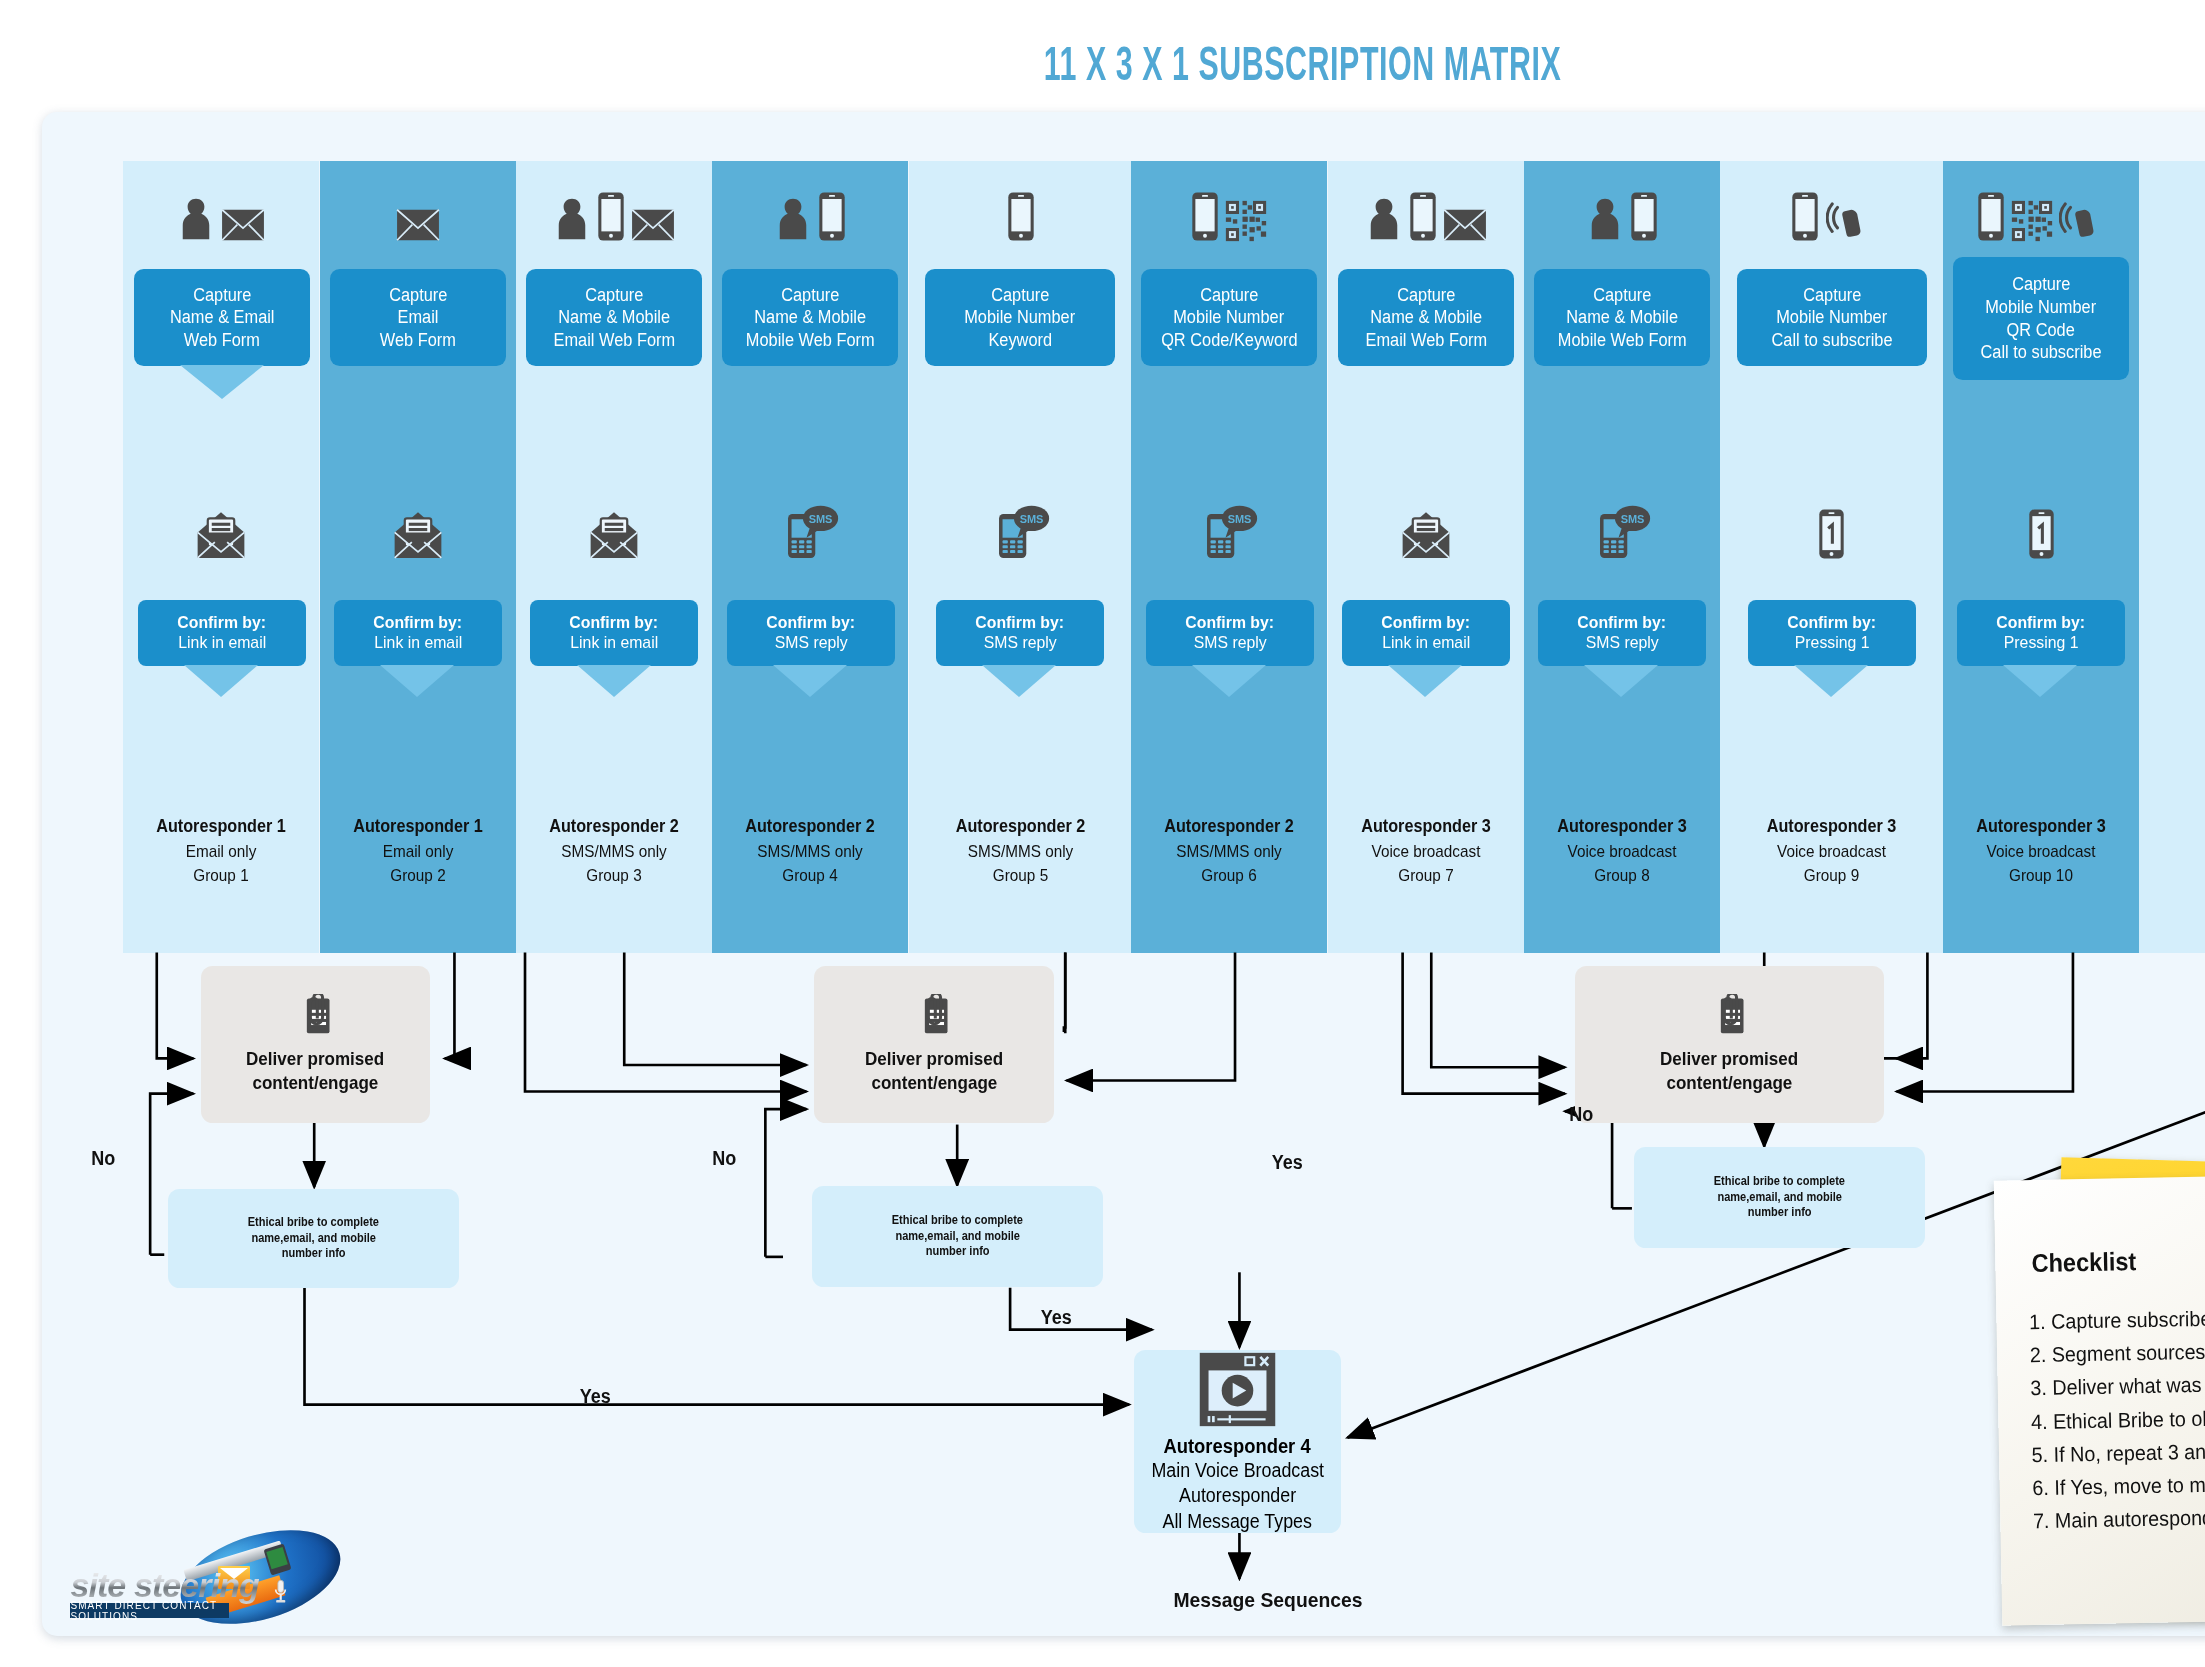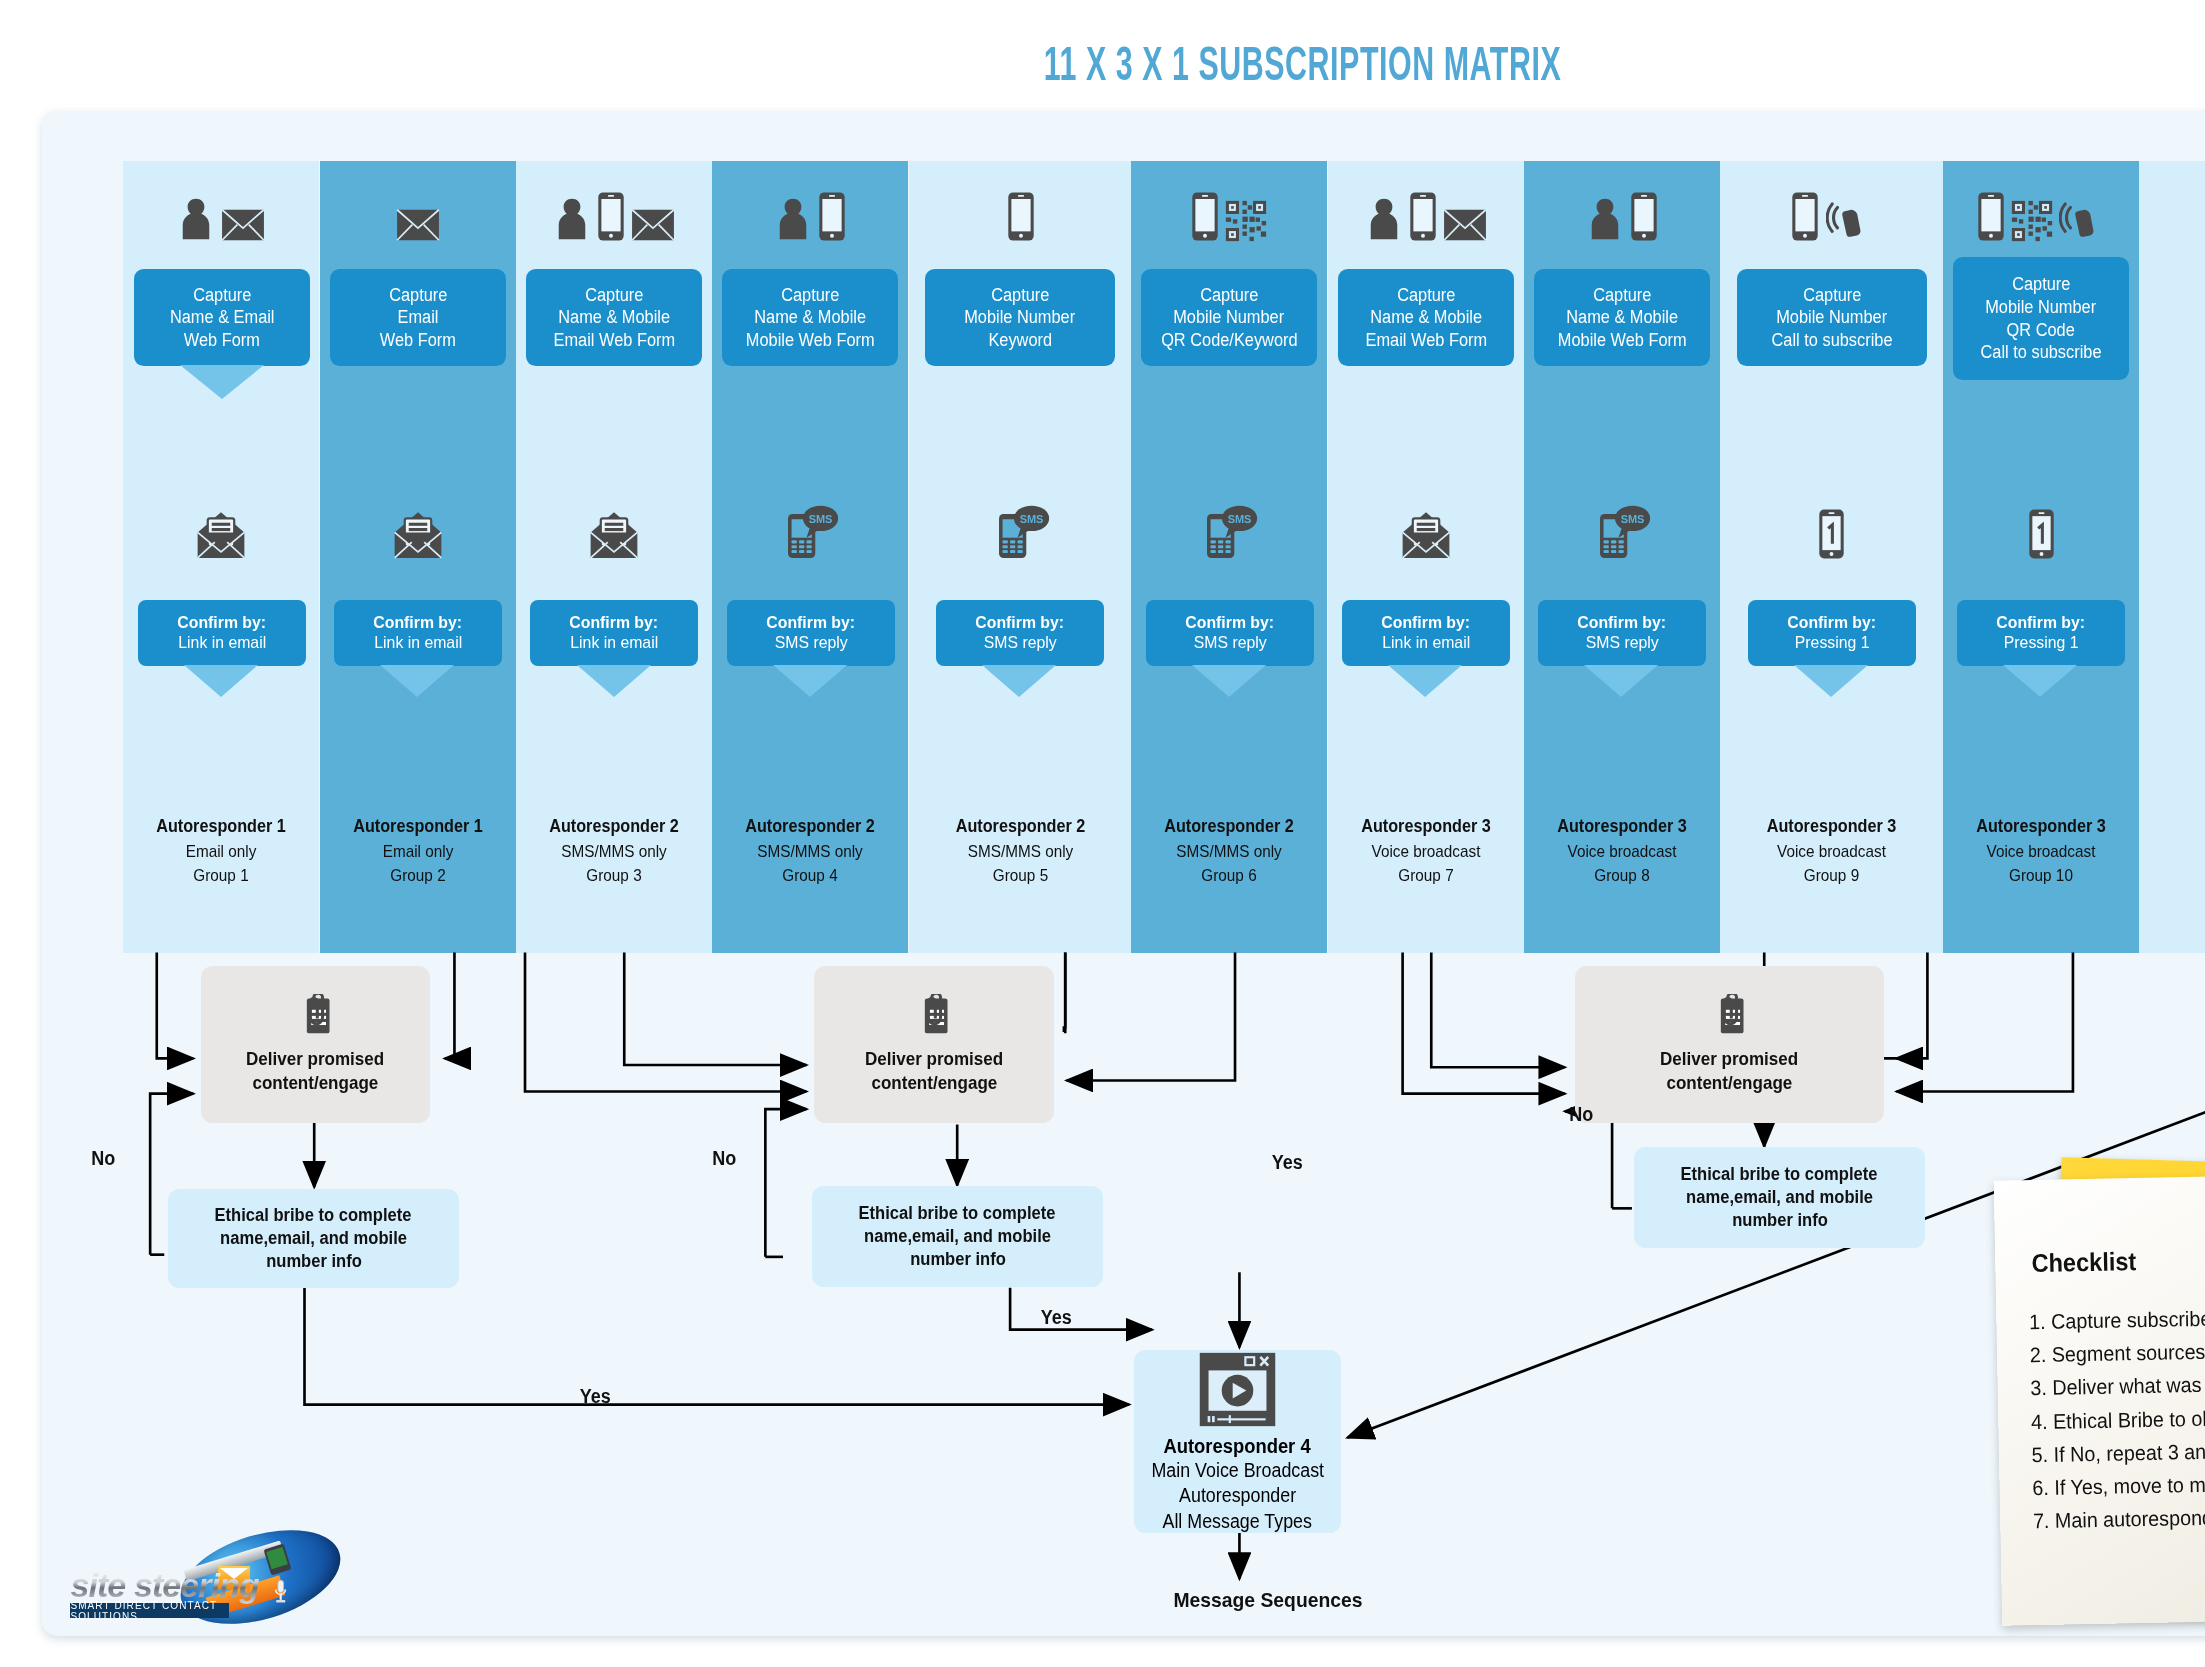--- a/index.html
+++ b/index.html
@@ -108,21 +108,21 @@
     border-radius:11.5px;
     box-sizing:border-box;
     display:flex;flex-direction:column;align-items:center;justify-content:center;
     text-align:center;
     font-family:"Liberation Sans Narrow","Liberation Sans",sans-serif;
     font-weight:bold;
     color:#111;
     line-height:1.28;
   }
   .flow-box.grey{background:#e9e7e5;font-size:18.5px;text-align:right;}
-  .flow-box.blue{background:#d4eefb;font-size:18px;text-align:right;}
+  .flow-box.blue{background:#d4eefb;font-size:12px;text-align:right;}
   .flow-box span{display:block;transform:scaleX(0.92);}
 
   .ar4{
     position:absolute;
     border-radius:11.5px;
     background:#d4eefb;
     box-sizing:border-box;
     display:flex;flex-direction:column;align-items:center;justify-content:flex-start;
     text-align:center;
     font-family:"Liberation Sans Narrow","Liberation Sans",sans-serif;

